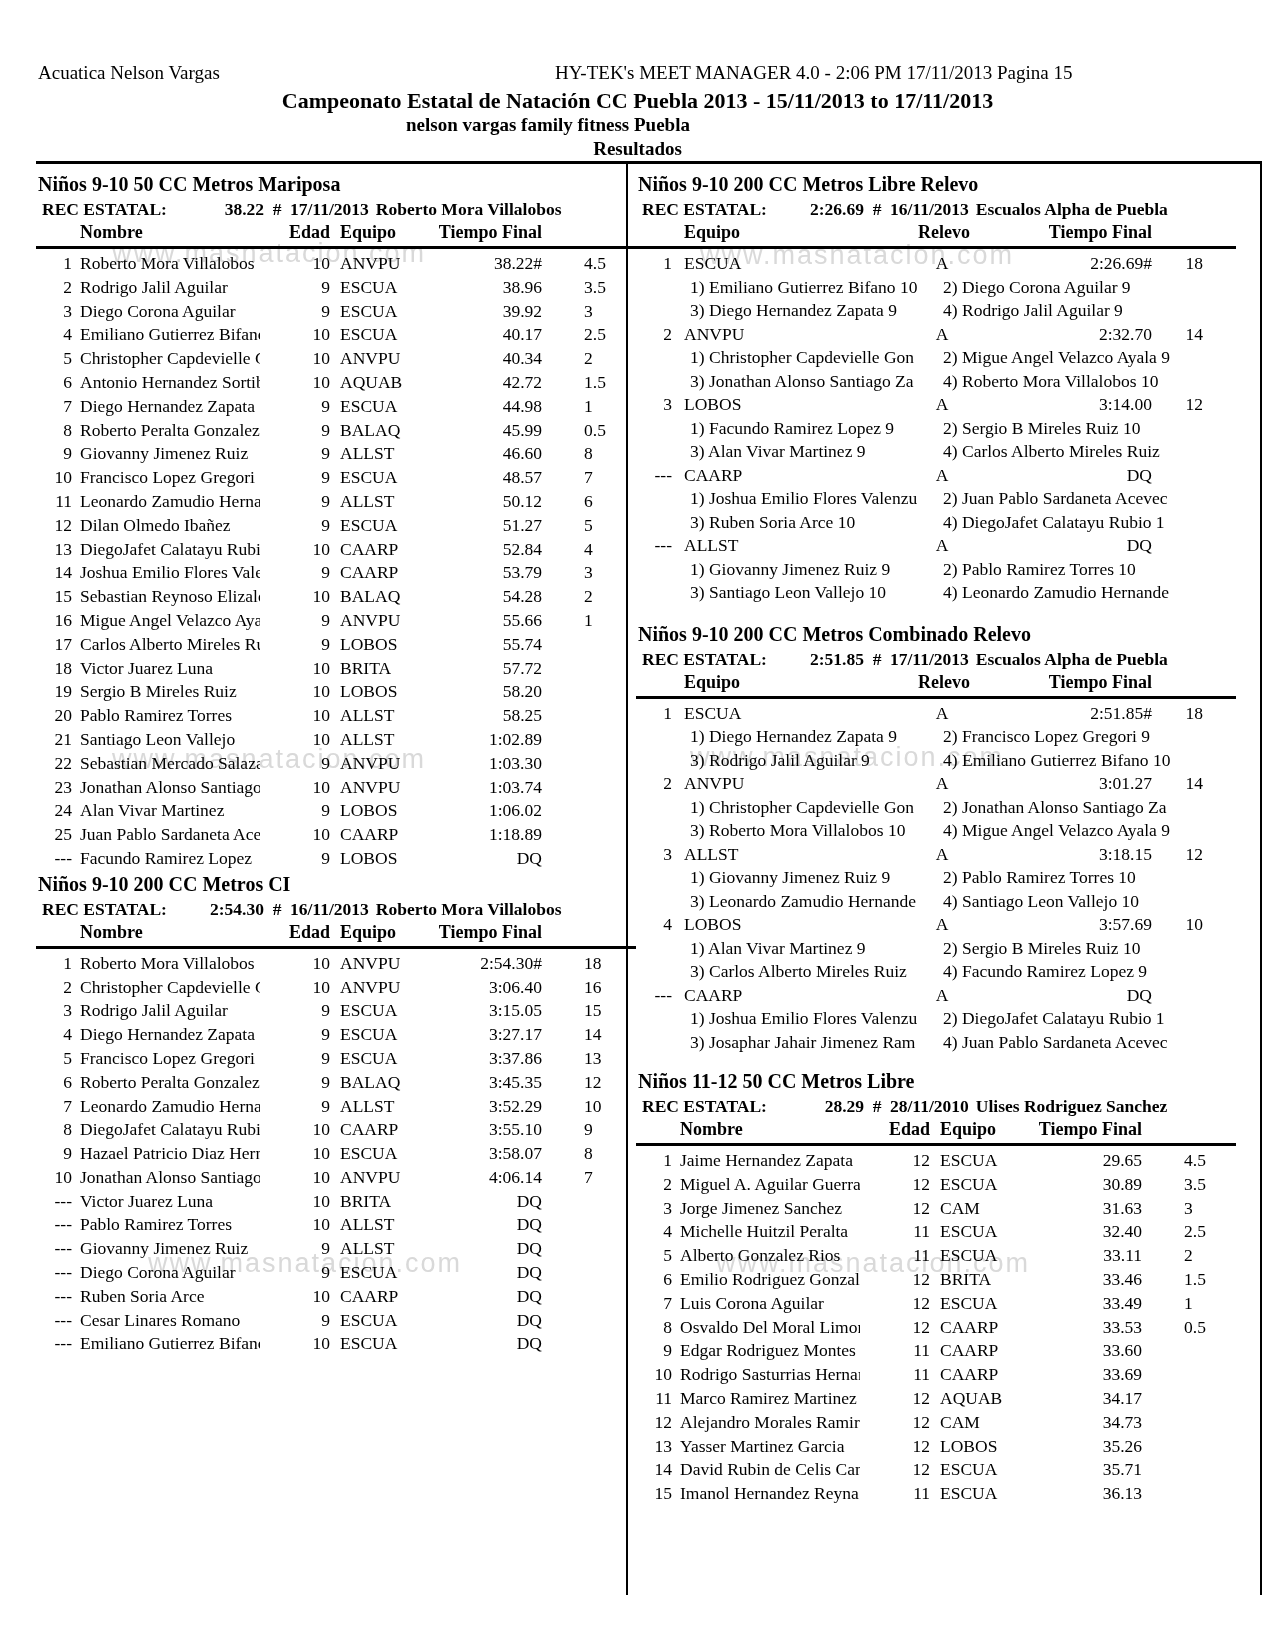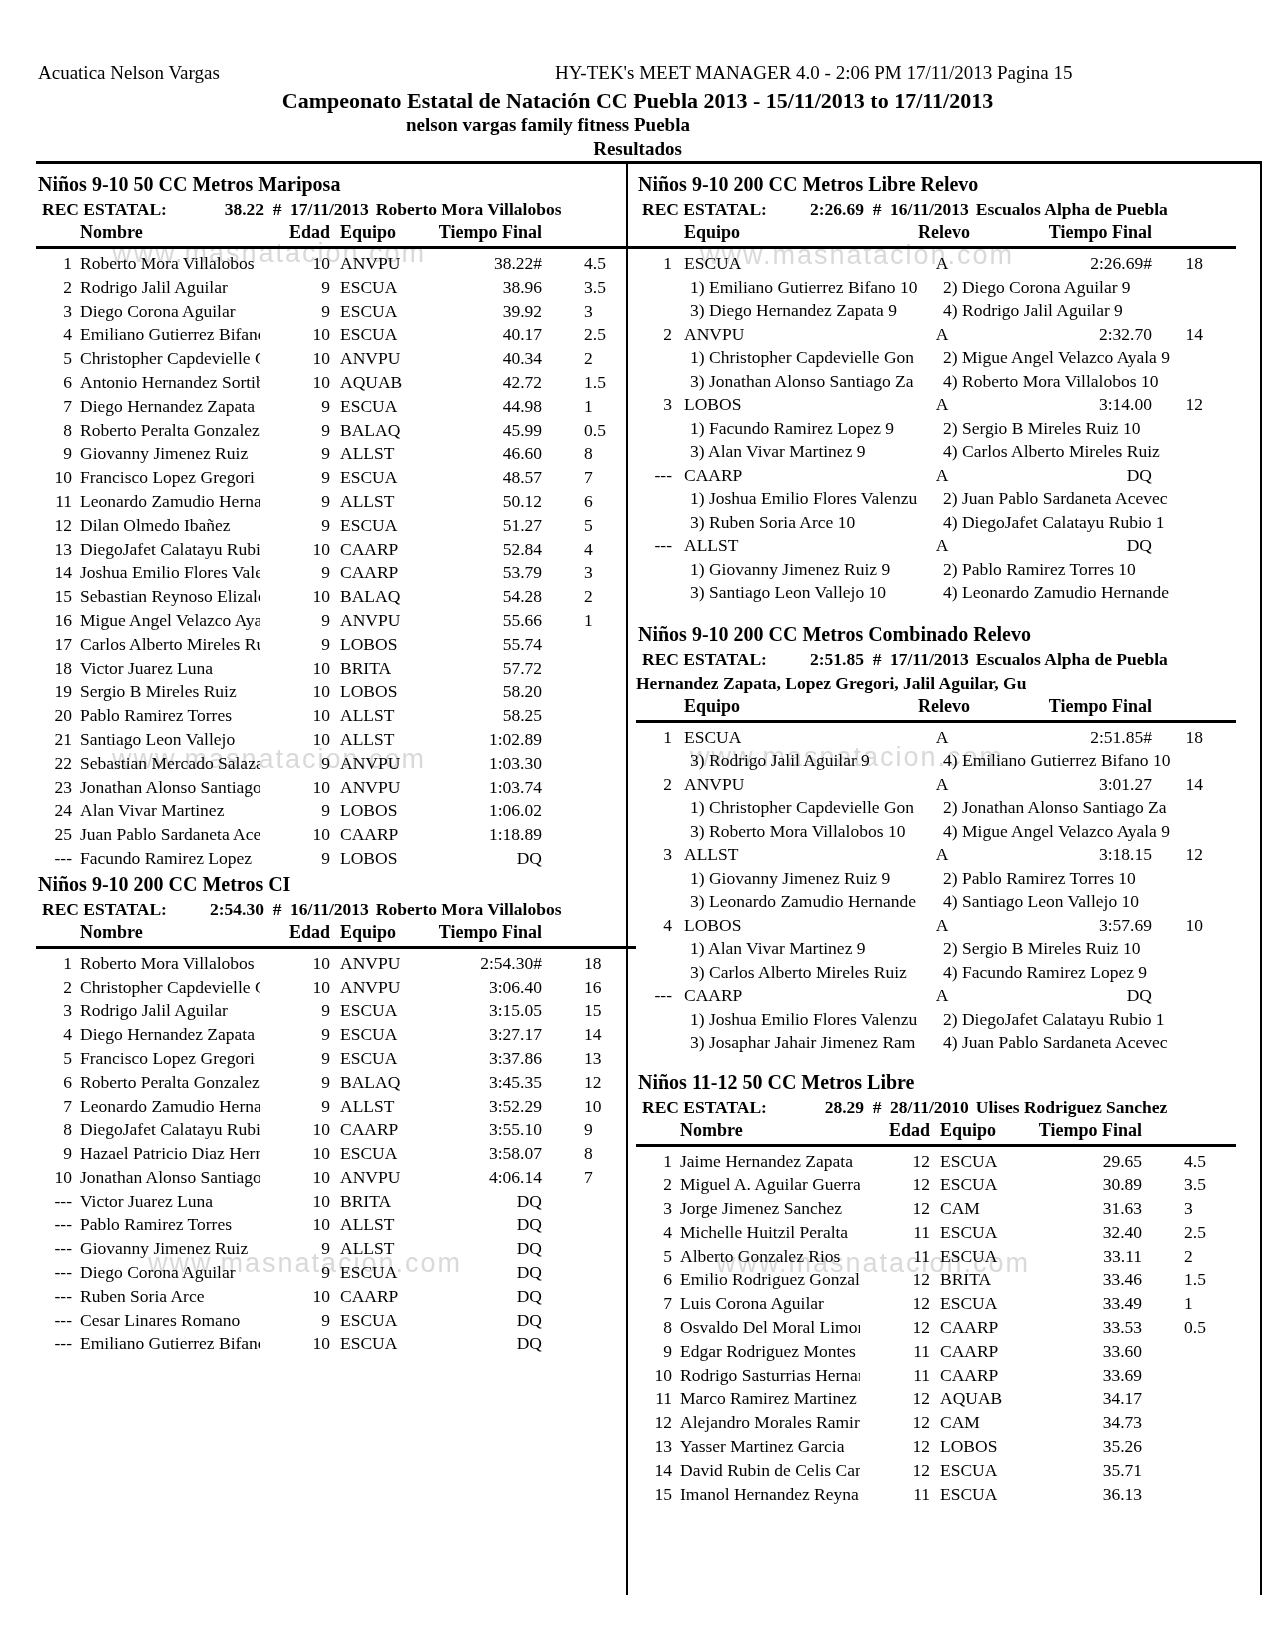--- a/index.html
+++ b/index.html
@@ -571,35 +571,39 @@
         </div>
       </div>
       <div class="event mt16">
         <div class="ev-title">Niños 9-10 200 CC Metros Combinado Relevo</div>
         <div class="rec">
           <span class="r-label">REC ESTATAL:</span>
           <span class="r-time">2:51.85</span>
           <span class="r-hash">#</span>
           <span class="r-rest"><span class="r-date">17/11/2013</span><span class="r-holder">Escualos Alpha de Puebla</span></span>
         </div>
-        <div class="rec2">Hernandez Zapata, Lopez Gregori, Jalil Aguilar, Gu</div>
         <div class="hrow rel">
           <span class="rc-place"></span>
           <span class="rc-team">Equipo</span>
           <span class="rc-relay">Relevo</span>
           <span class="rc-time">Tiempo Final</span>
           <span class="rc-pts"></span>
         </div>
         <div class="rows">
           <div class="rrow">
             <span class="rc-place">1</span>
             <span class="rc-team">ESCUA</span>
             <span class="rc-relay">A</span>
             <span class="rc-time">2:51.85#</span>
             <span class="rc-pts">18</span>
+          </div>
+          <div class="mrow">
+            <span></span>
+            <span class="m1">1) Diego Hernandez Zapata 9</span>
+            <span class="m2">2) Francisco Lopez Gregori 9</span>
           </div>
           <div class="mrow">
             <span></span>
             <span class="m1">3) Rodrigo Jalil Aguilar 9</span>
             <span class="m2">4) Emiliano Gutierrez Bifano 10</span>
           </div>
           <div class="rrow">
             <span class="rc-place">2</span>
             <span class="rc-team">ANVPU</span>
             <span class="rc-relay">A</span>

